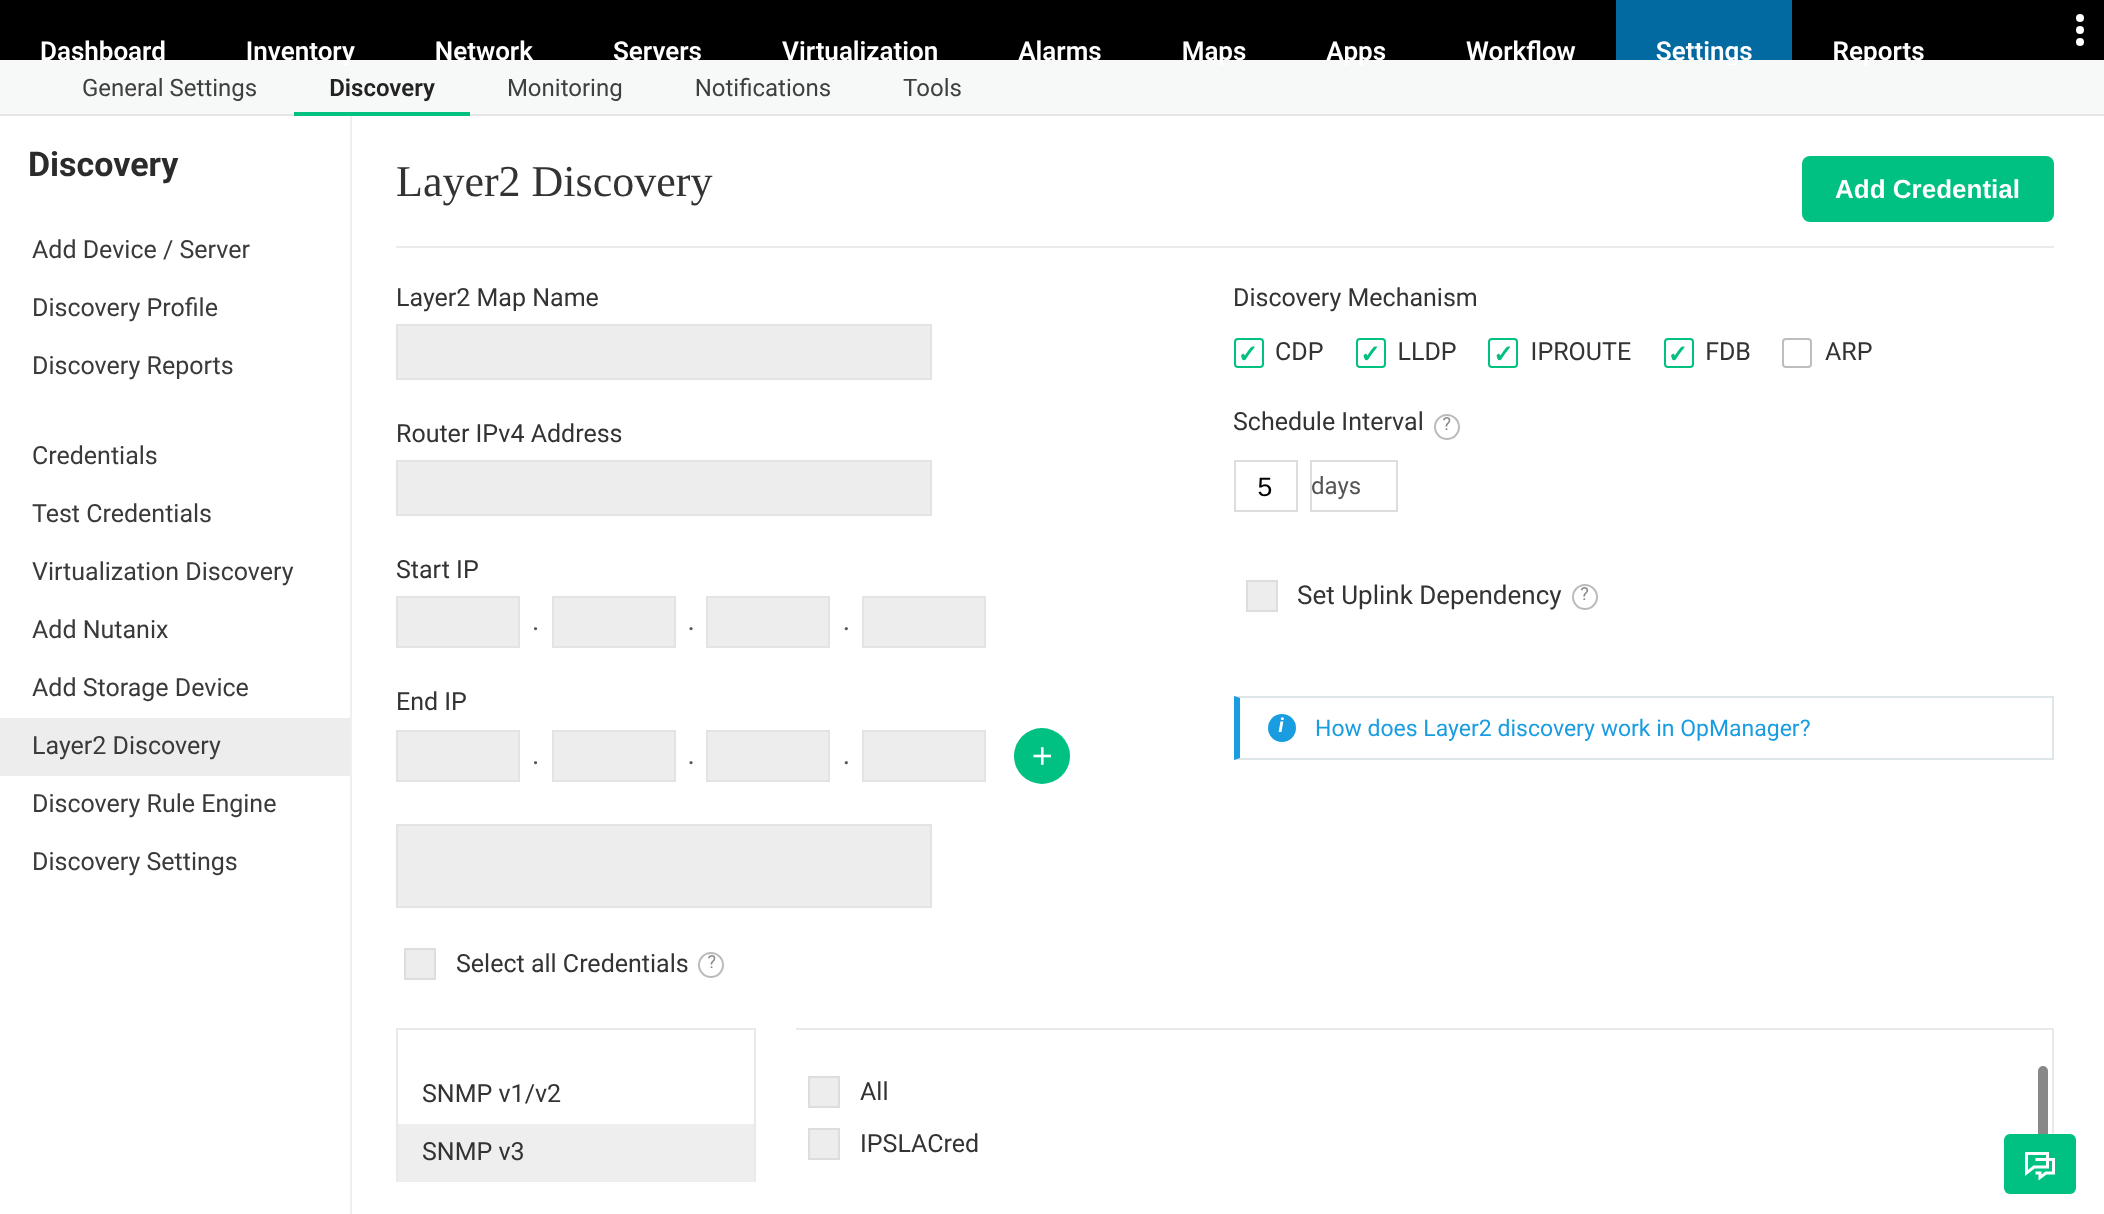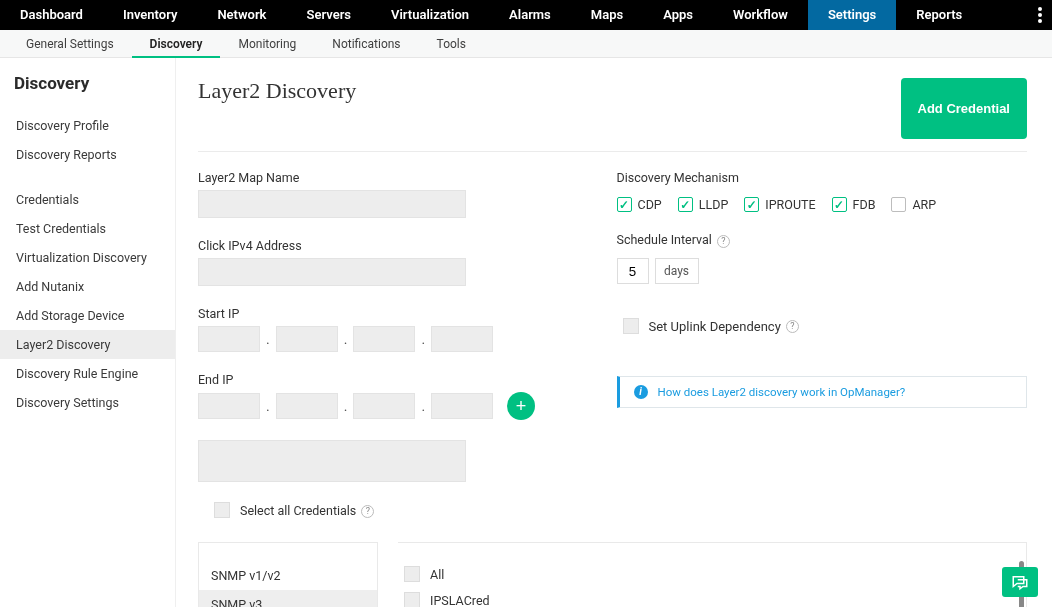--- a/index.html
+++ b/index.html
@@ -1,79 +1,79 @@
 <!DOCTYPE html>
 <html><head>
 <meta charset="utf-8">
 <style>
   html,body{margin:0;padding:0;font-family:-apple-system,BlinkMacSystemFont,"Segoe UI",Roboto,Arial,sans-serif;color:#333;background:#fff;font-size:13px}
   *{box-sizing:border-box}
   a{text-decoration:none}
   
   
   .topnav{background:#000;color:#fff;display:flex;align-items:center;height:30px;position:relative}
-  .topnav .tab{padding:0 20px;height:30px;line-height:30px;font-size:13px;cursor:pointer;color:#fff;font-weight:600}
+  .topnav .tab{padding:12px 20px;height:30px;line-height:30px;font-size:13px;cursor:pointer;color:#fff;font-weight:600}
   .topnav .tab.active{background:#0369a1}
   .topnav .kebab{position:absolute;right:10px;top:5px;cursor:pointer}
   .kebab-dot{width:4px;height:4px;background:#fff;border-radius:2px;margin:2px 0}
   
   
-  .subnav{background:#f7f8f8;border-bottom:1px solid #e6e6e6;display:flex;height:28px;padding-left:8px}
+  .subnav{background:#f7f8f8;border-bottom:1px solid #e6e6e6;display:flex;height:28px;padding-left:23px}
   .subnav .stab{padding:0 18px;height:28px;line-height:28px;font-size:12px;color:#3f3f3f;cursor:pointer}
   .subnav .stab.active{border-bottom:2px solid #00c082;font-weight:600;color:#222}
   
   
   .page{display:flex;min-height:calc(100vh - 58px)}
   .side{width:175px;padding:15px 0 0 14px}
   .side-title{font-size:17px;font-weight:700;color:#2b2b2b;margin-bottom:18px}
   .side-link{display:block;padding:7px 0 7px 2px;font-size:12.5px;color:#3a3a3a;cursor:pointer}
   .side-group-gap{height:16px}
   .side-link.active{background:#ededed;margin-left:-14px;padding-left:16px}
   
   .main{flex:1;padding:20px 18px 40px 22px;border-left:1px solid #efefef;max-width:870px;position:relative}
   
   .header-row{display:flex;justify-content:space-between;align-items:flex-start}
   .ptitle{font-family:Georgia,serif;font-size:22px;font-weight:400;color:#333;margin:0}
   .psub{font-size:11.5px;color:#7b7b7b;margin-top:4px}
   .psub .lnk{color:#1a9ce0;cursor:pointer}
-  .btn-primary{background:#00c082;color:#fff;border:none;border-radius:4px;padding:23px 17px;font-size:13px;font-weight:600;cursor:pointer}
+  .btn-primary{background:#00c082;color:#fff;border:none;border-radius:4px;padding:9px 17px;font-size:13px;font-weight:600;cursor:pointer}
   .hr{border-top:1px solid #ebebeb;margin:12px 0 18px 0}
   
   .twocol{display:flex;gap:8px}
   .col{flex:1}
   
   .lbl{font-size:12.5px;color:#333;margin-bottom:5px;display:block}
   .inp{background:#ededed;border:1px solid #e3e3e3;height:28px;width:268px;padding:0 6px;font-size:12px}
   .fg{margin-bottom:20px}
   
   .mech-row{display:flex;margin-top:12px;flex-wrap:wrap}
   .mech{display:inline-flex;align-items:center;margin-right:16px;font-size:12.5px}
   .cb{width:15px;height:15px;border:1px solid #00c082;border-radius:2px;margin-right:6px;display:inline-flex;align-items:center;justify-content:center;background:#fff;cursor:pointer}
   .cb.checked::after{content:"✓";color:#00c082;font-size:12px;font-weight:700}
   .cb.gray{border-color:#bdbdbd}
   
   .sched{display:flex;align-items:center;gap:6px;margin-top:10px}
   .sched .num{width:32px;height:26px;border:1px solid #ddd;text-align:center;background:#fff}
-  .sched .days{width:44px;height:26px;border:1px solid #ddd;text-align:center;line-height:24px;font-size:12px;color:#555;background:#fff}
+  .sched .days{width:44px;height:26px;border:1px solid #ddd;text-align:left;line-height:24px;font-size:12px;color:#555;background:#fff}
   
   .help{display:inline-block;width:13px;height:13px;border-radius:50%;border:1px solid #bbb;text-align:center;line-height:11px;font-size:9px;color:#888;margin-left:5px}
   
   .ip-row{display:flex;align-items:center;gap:6px}
   .ip-oct{width:62px;height:26px;background:#ededed;border:1px solid #e3e3e3;text-align:center}
   .dot{font-size:14px;color:#555}
   
   .plusbtn{width:28px;height:28px;border-radius:50%;background:#00c082;color:#fff;border:none;font-size:18px;line-height:26px;text-align:center;cursor:pointer;margin-left:8px}
   
   .info-banner{border:1px solid #dfe6ea;border-left:3px solid #1a9ce0;padding:8px 14px;display:flex;align-items:center;gap:10px;font-size:11.5px;color:#1a9ce0;cursor:pointer;margin-top:4px}
   .info-i{width:14px;height:14px;border-radius:50%;background:#1a9ce0;color:#fff;text-align:center;line-height:14px;font-size:10px;font-weight:700;font-style:italic}
   
   .hint{font-size:11px;color:#9a9a9a;margin-bottom:4px}
   .bigbox{width:268px;height:42px;background:#ededed;border:1px solid #e3e3e3}
   
-  .selall{display:flex;align-items:flex-end;margin:14px 0 24px 16px;font-size:12.5px}
+  .selall{display:flex;align-items:center;margin:14px 0 24px 4px;font-size:12.5px}
   
   .cred-area{display:flex;gap:20px}
   .cred-col{width:180px;border-right:1px solid #e9e9e9;padding-top:18px}
   .cred-left{border-left:1px solid #e9e9e9;border-top:1px solid #e9e9e9}
   .cred-item{padding:7px 12px;font-size:12.5px;color:#333;cursor:pointer}
   .cred-item.active{background:#eeeeee}
   .cred-right{flex:1;padding-top:18px;border-top:1px solid #e9e9e9;border-right:1px solid #e9e9e9;position:relative}
   .scroll-ind{position:absolute;right:2px;top:18px;width:5px;height:60px;background:#888;border-radius:3px}
   .chk-item{display:flex;align-items:center;padding:5px 6px;font-size:12.5px}
   .sq{width:16px;height:16px;background:#ededed;border:1px solid #ddd;margin-right:10px;cursor:pointer}
@@ -107,20 +107,21 @@
   <div class="stab active">Discovery</div>
   <div class="stab">Monitoring</div>
   <div class="stab">Notifications</div>
   <div class="stab">Tools</div>
 </div>
 
 <div class="page">
 
   <div class="side">
     <div class="side-title">Discovery</div>
+    <a class="side-link">Add Device / Server</a>
     <a class="side-link">Discovery Profile</a>
     <a class="side-link">Discovery Reports</a>
     <div class="side-group-gap"></div>
     <a class="side-link">Credentials</a>
     <a class="side-link">Test Credentials</a>
     <a class="side-link">Virtualization Discovery</a>
     <a class="side-link">Add Nutanix</a>
     <a class="side-link">Add Storage Device</a>
     <a class="side-link active">Layer2 Discovery</a>
     <a class="side-link">Discovery Rule Engine</a>
@@ -137,21 +138,21 @@
     <div class="hr"></div>
 
     <div class="twocol">
 
       <div class="col">
         <div class="fg">
           <label class="lbl">Layer2 Map Name</label>
           <input class="inp" style="">
         </div>
         <div class="fg">
-          <label class="lbl">Click IPv4 Address</label>
+          <label class="lbl">Router IPv4 Address</label>
           <input class="inp" style="">
         </div>
         <div class="fg">
           <label class="lbl">Start IP</label>
           <div class="ip-row">
             <input class="ip-oct" style="">
               <span class="dot">.</span>
             <input class="ip-oct" style="">
               <span class="dot">.</span>
             <input class="ip-oct" style="">

